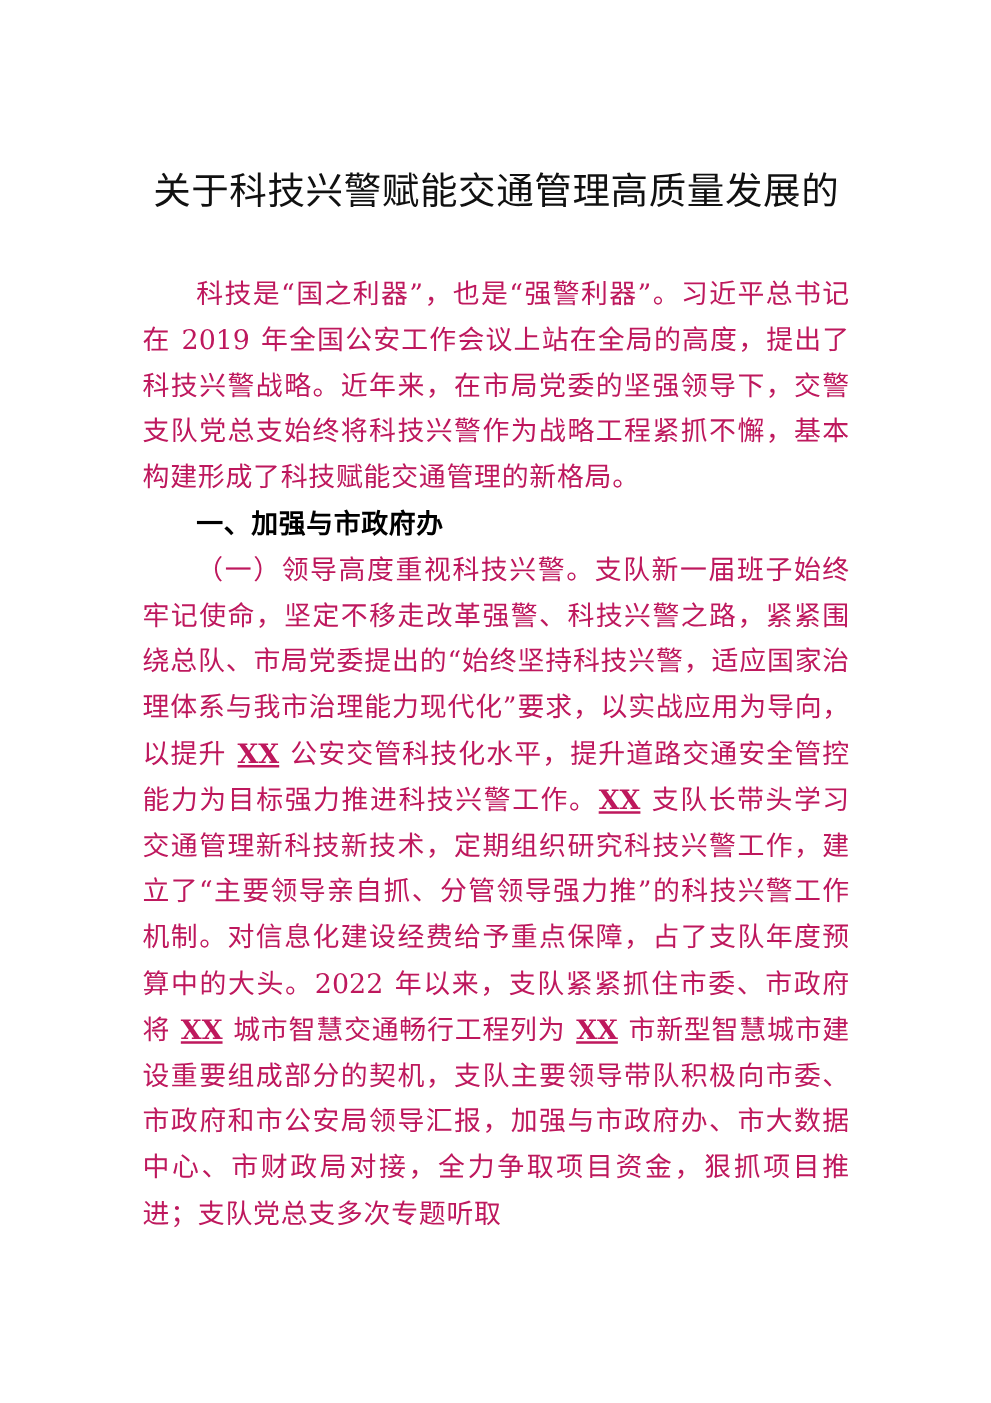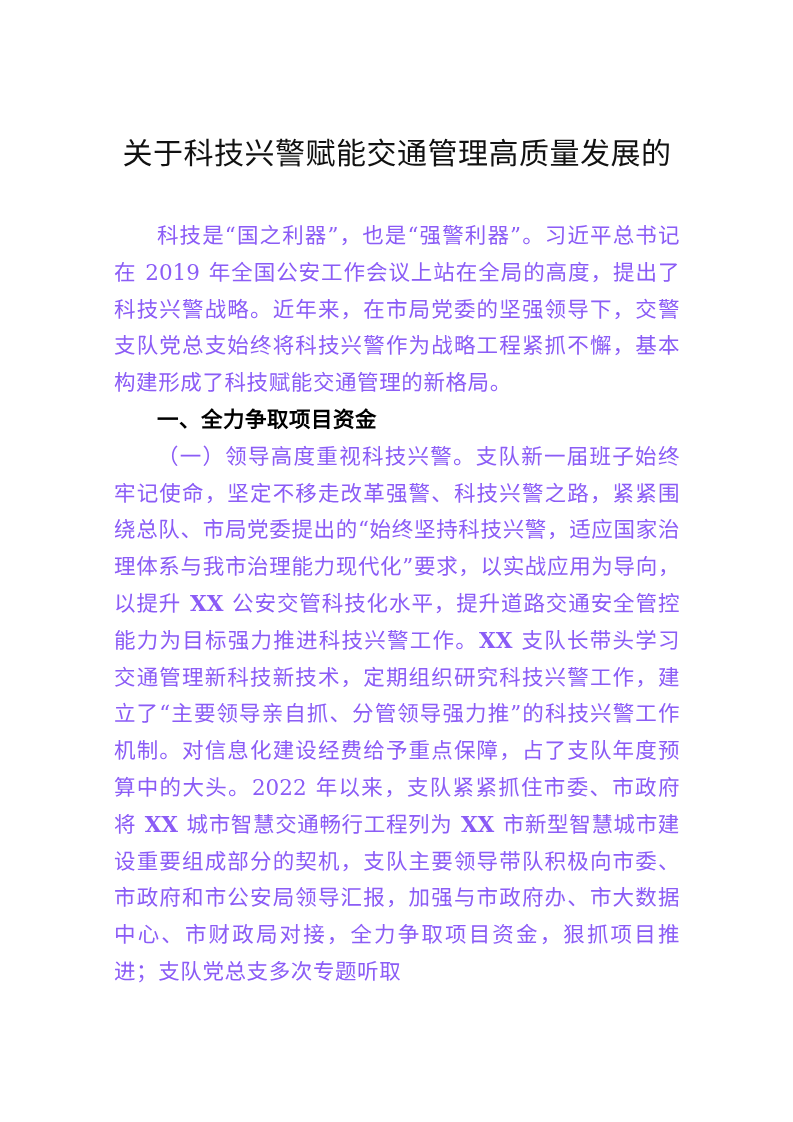--- a/index.html
+++ b/index.html
@@ -63,21 +63,21 @@
   p.para {
     margin: 0;
     padding: 0;
     font-family: "DejaVu Serif", "Liberation Serif", serif;
     font-size: 21.5px;
     line-height: 36.8px;
     text-align: justify;
     text-justify: inter-ideograph;
     text-indent: 2em;
     letter-spacing: 0.6px;
-    color: #8b5cf6;
+    color: #be185d;
     word-break: break-all;
   }
 
   h2.section-heading {
     margin: 0;
     padding: 0;
     font-family: "DejaVu Sans", "Liberation Sans", sans-serif;
     font-weight: 700;
     font-size: 21.5px;
     line-height: 36.8px;
@@ -85,20 +85,21 @@
     letter-spacing: 0.5px;
     color: #000000;
   }
 
   
   .lat {
     font-family: "DejaVu Serif", "Liberation Serif", serif;
     font-weight: 700;
     letter-spacing: 0;
     padding: 0 1px;
+    text-decoration: underline;
   }
   .num {
     font-family: "DejaVu Serif", "Liberation Serif", serif;
     font-weight: 400;
     letter-spacing: 0;
     padding: 0 1px;
   }
 </style>
 </head>
 <body>
@@ -109,20 +110,20 @@
     <div class="title-block">
       <h1 class="doc-title">
         <span class="tline tline-1">关于科技兴警赋能交通管理高质量发展的</span>
       </h1>
     </div>
 
     <div class="body-block">
 
       <p class="para">科技是“国之利器”，也是“强警利器”。习近平总书记在 <span class="num">2019</span> 年全国公安工作会议上站在全局的高度，提出了科技兴警战略。近年来，在市局党委的坚强领导下，交警支队党总支始终将科技兴警作为战略工程紧抓不懈，基本构建形成了科技赋能交通管理的新格局。</p>
 
-      <h2 class="section-heading">一、全力争取项目资金</h2>
+      <h2 class="section-heading">一、加强与市政府办</h2>
 
       <p class="para">（一）领导高度重视科技兴警。支队新一届班子始终牢记使命，坚定不移走改革强警、科技兴警之路，紧紧围绕总队、市局党委提出的“始终坚持科技兴警，适应国家治理体系与我市治理能力现代化”要求，以实战应用为导向，以提升 <span class="lat">XX</span> 公安交管科技化水平，提升道路交通安全管控能力为目标强力推进科技兴警工作。<span class="lat">XX</span> 支队长带头学习交通管理新科技新技术，定期组织研究科技兴警工作，建立了“主要领导亲自抓、分管领导强力推”的科技兴警工作机制。对信息化建设经费给予重点保障，占了支队年度预算中的大头。<span class="num">2022</span> 年以来，支队紧紧抓住市委、市政府将 <span class="lat">XX</span> 城市智慧交通畅行工程列为 <span class="lat">XX</span> 市新型智慧城市建设重要组成部分的契机，支队主要领导带队积极向市委、市政府和市公安局领导汇报，加强与市政府办、市大数据中心、市财政局对接，全力争取项目资金，狠抓项目推进；支队党总支多次专题听取</p>
 
     </div>
 
   </div>
 </div>
 
 </body></html>

